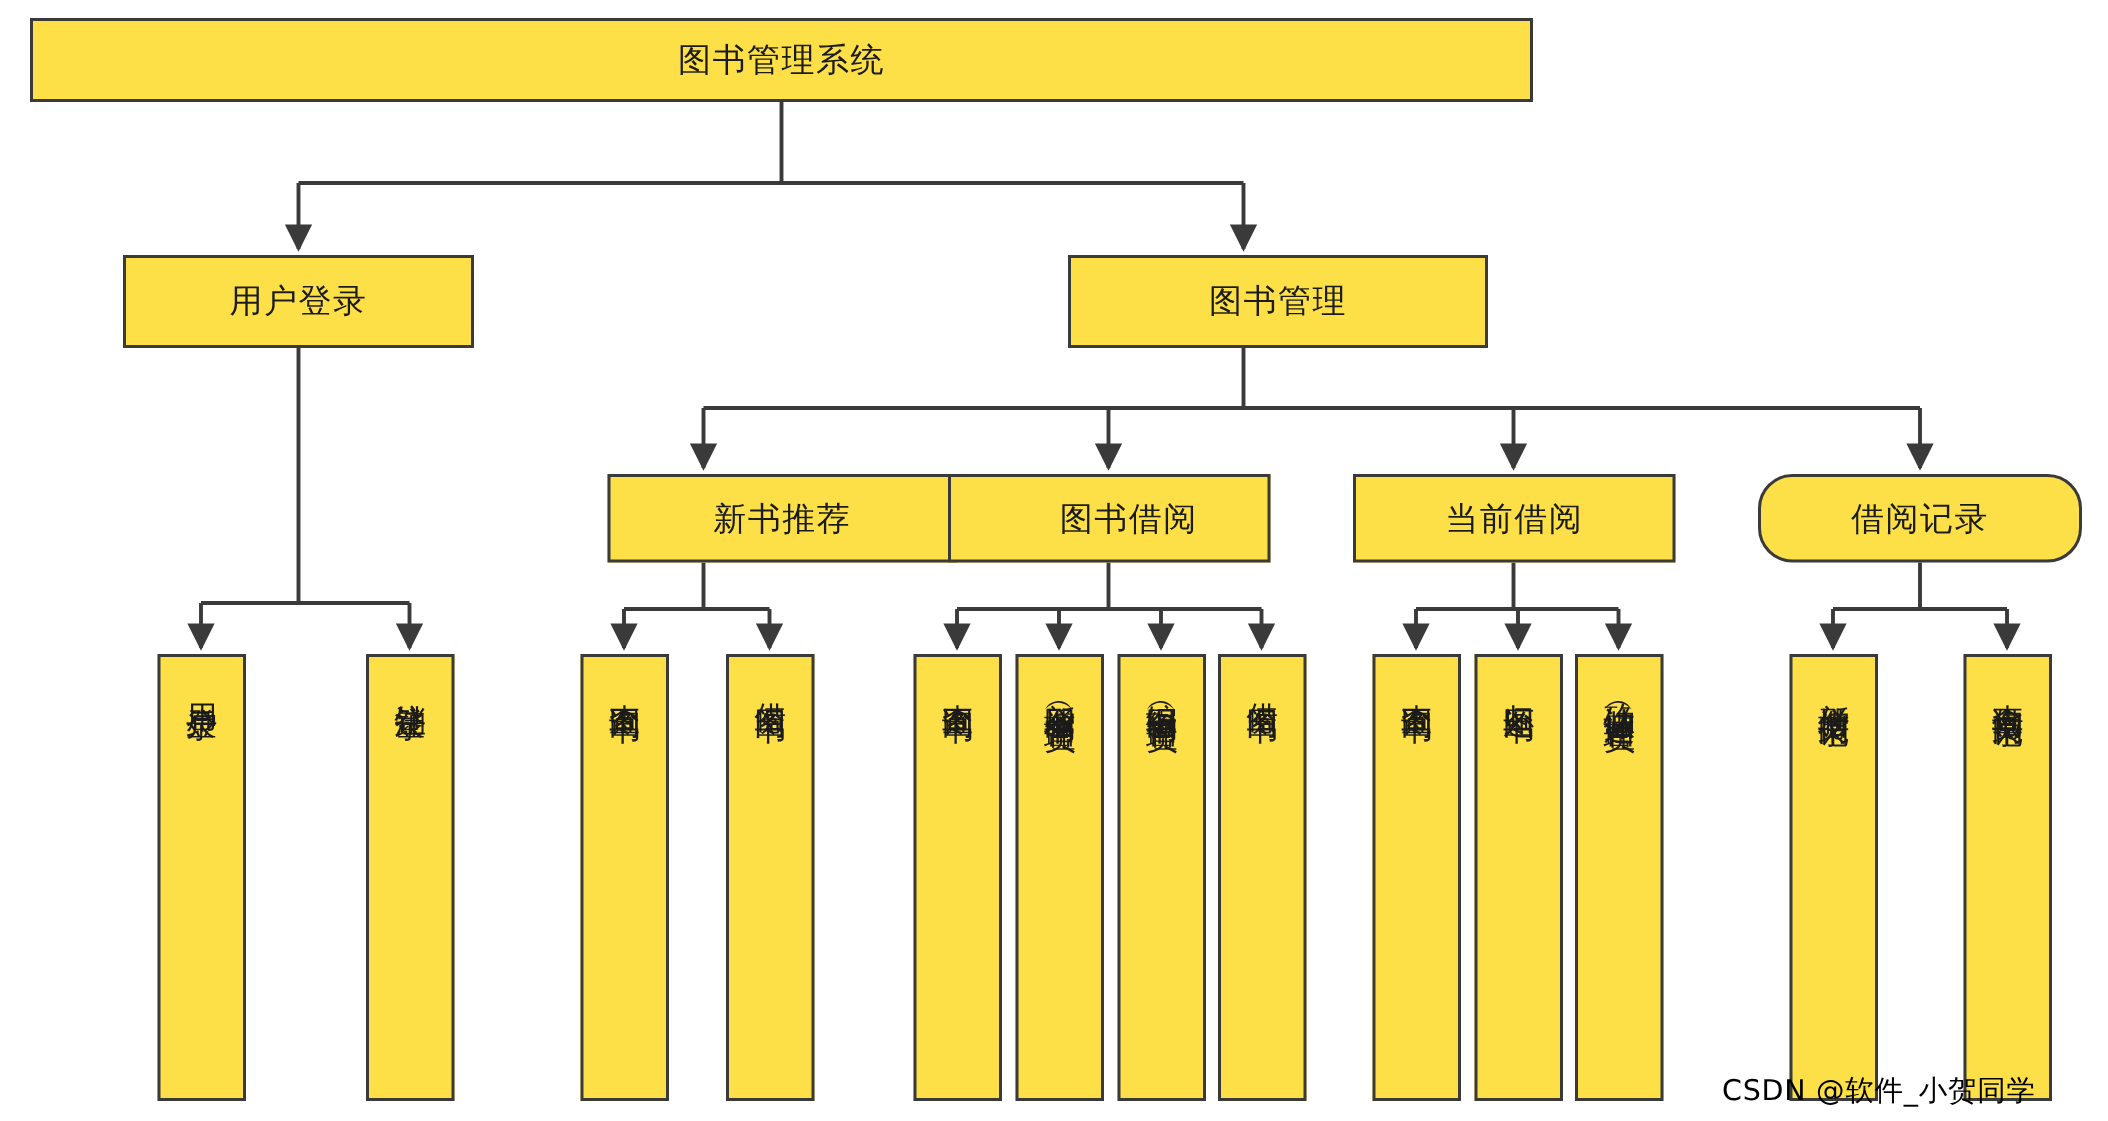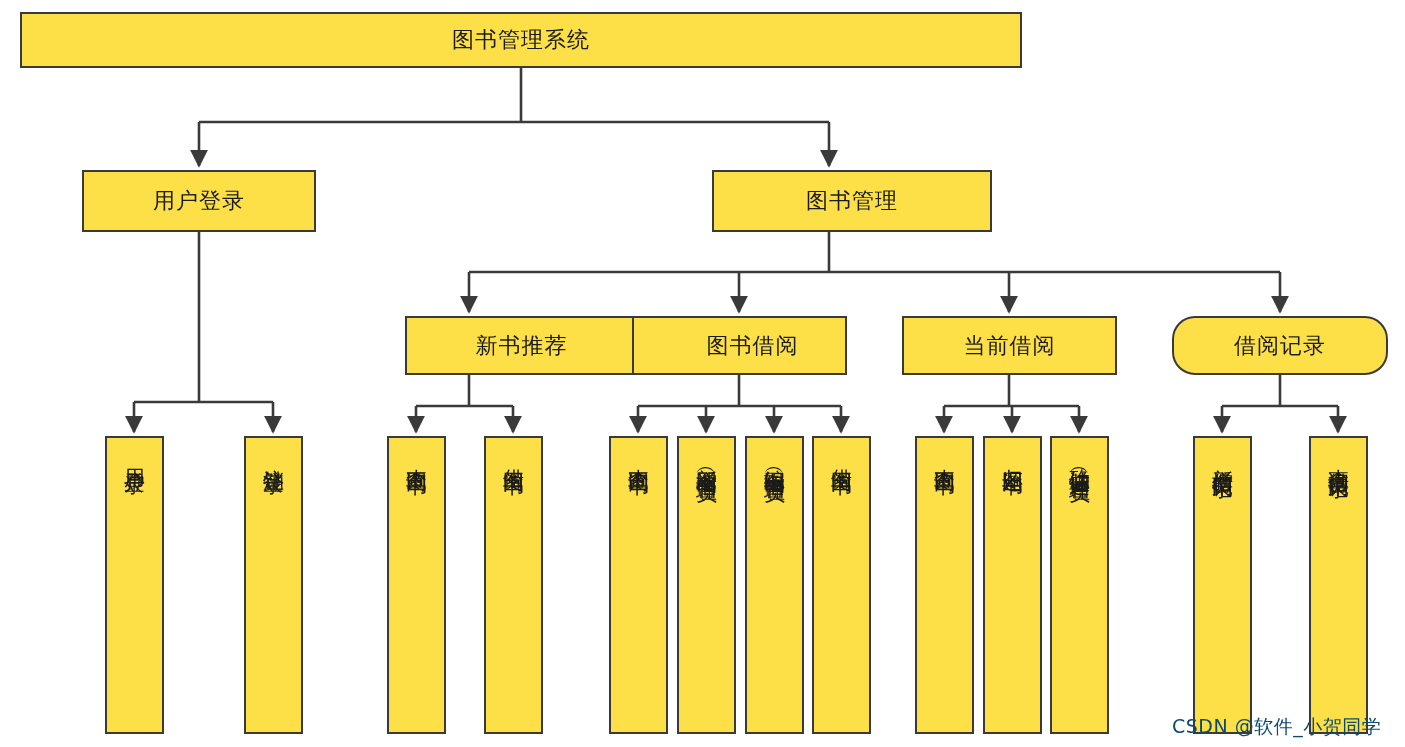--- a/index.html
+++ b/index.html
@@ -50,24 +50,24 @@
     letter-spacing: 2px;
     justify-content: flex-start;
     padding-top: 14px;
     white-space: nowrap;
   }
   .node-label {
     display: block;
   }
   .watermark {
     position: absolute;
-    left: 1172px;
+    left: 1148px;
     top: 714px;
     font-size: 19px;
-    color: #0c4a6e;
+    color: #000000;
     white-space: nowrap;
     letter-spacing: 0.5px;
     text-align: center;
   }
 </style>
 </head>
 <body>
 
 <div id="canvas">
 

